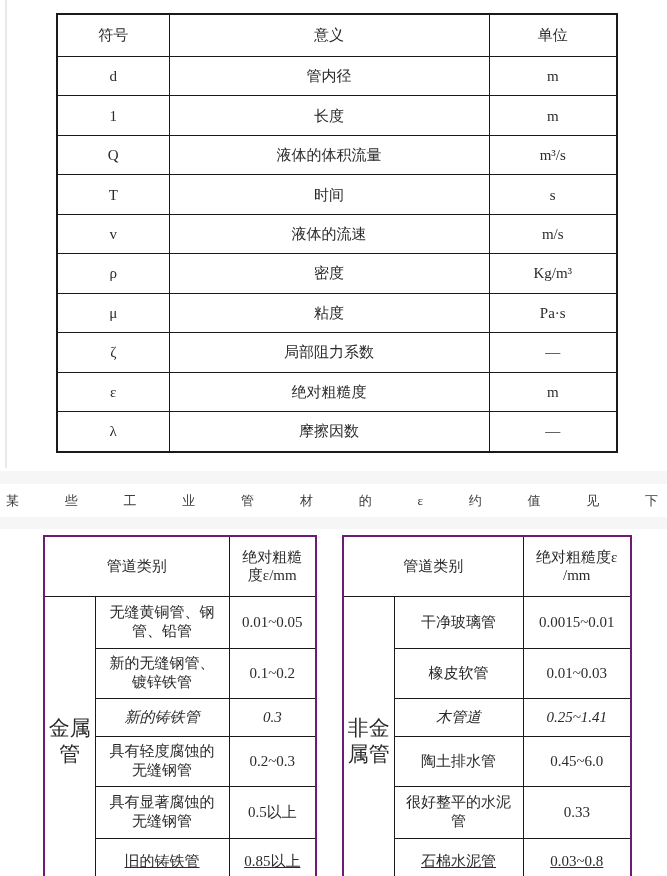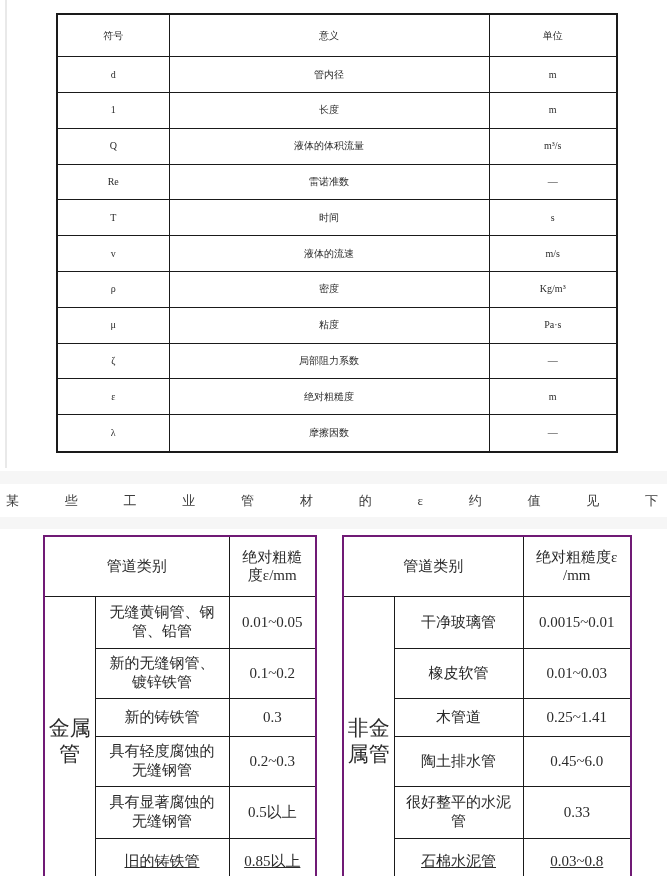--- a/index.html
+++ b/index.html
@@ -12,37 +12,37 @@
   .left-strip{position:absolute;left:5px;top:0;width:2px;height:468px;background:#e9e9e9;}
   .band-a{position:absolute;left:0;top:471px;width:667px;height:13px;background:#f6f6f6;}
   .band-b{position:absolute;left:0;top:517px;width:667px;height:12px;background:#f6f6f6;}
 
   table{border-collapse:collapse;table-layout:fixed;}
   td,th{border:1px solid #1a1a1a;text-align:center;vertical-align:middle;
         padding:0 2px;font-weight:normal;overflow:hidden;}
 
   
   .symbols{position:absolute;left:56px;top:13px;width:560px;height:440px;
-           border:2px solid #1a1a1a;font-size:10px;}
+           border:2px solid #1a1a1a;font-size:15px;}
   .symbols td{line-height:1.2;}
 
   
   .caption{position:absolute;left:6px;top:492px;width:652px;height:20px;
            font-size:13px;color:#3c3c3c;
            text-align:justify;text-align-last:justify;text-justify:inter-character;}
 
   
   .bt{position:absolute;top:535px;height:336px;border:2px solid #701a75;font-size:15px;}
   .bt-left{left:43px;width:272px;}
   .bt-right{left:342px;width:288px;}
   .bt td,.bt th{line-height:1.25;}
   .bt tr.h-hdr{height:60px;}
   .bt tr.r1{height:52px;}
   .bt tr.r2{height:50px;}
-  .bt tr.r3{height:38px;}
+  .bt tr.r3{height:38px;font-style:italic;}
   .bt tr.r4{height:50px;}
   .bt tr.r5{height:52px;}
   .bt tr.r6{height:48px;text-decoration:underline;}
   .pre{white-space:pre-line;}
   .group-cell{font-size:21px;}
   .val{letter-spacing:0;margin-top:41px;}
 </style>
 </head>
 <body>
 
@@ -73,25 +73,20 @@
       <td>1</td>
       <td>长度</td>
       <td>m</td>
     </tr>
     <tr>
       <td>Q</td>
       <td>液体的体积流量</td>
       <td>m³/s</td>
     </tr>
     <tr>
-      <td>Re</td>
-      <td>雷诺准数</td>
-      <td>—</td>
-    </tr>
-    <tr>
       <td>T</td>
       <td>时间</td>
       <td>s</td>
     </tr>
     <tr>
       <td>v</td>
       <td>液体的流速</td>
       <td>m/s</td>
     </tr>
     <tr>

